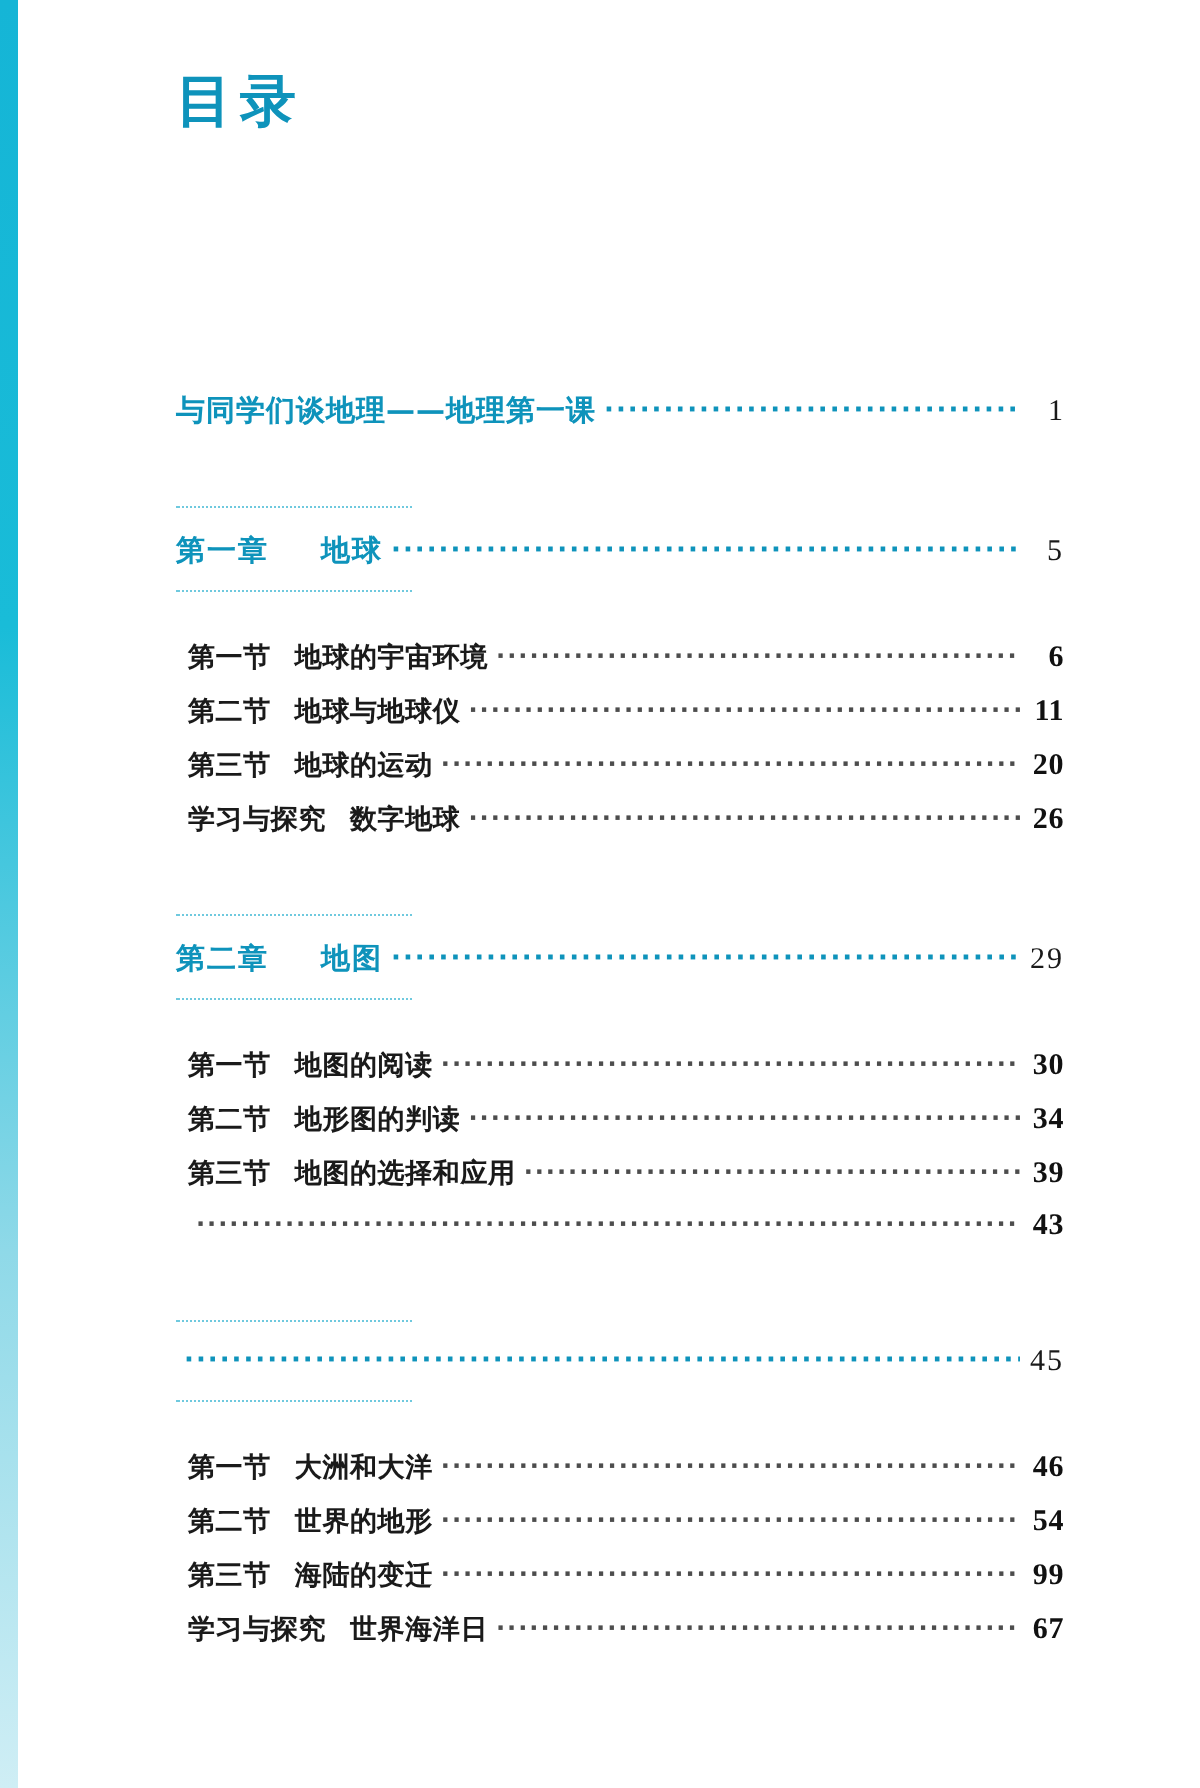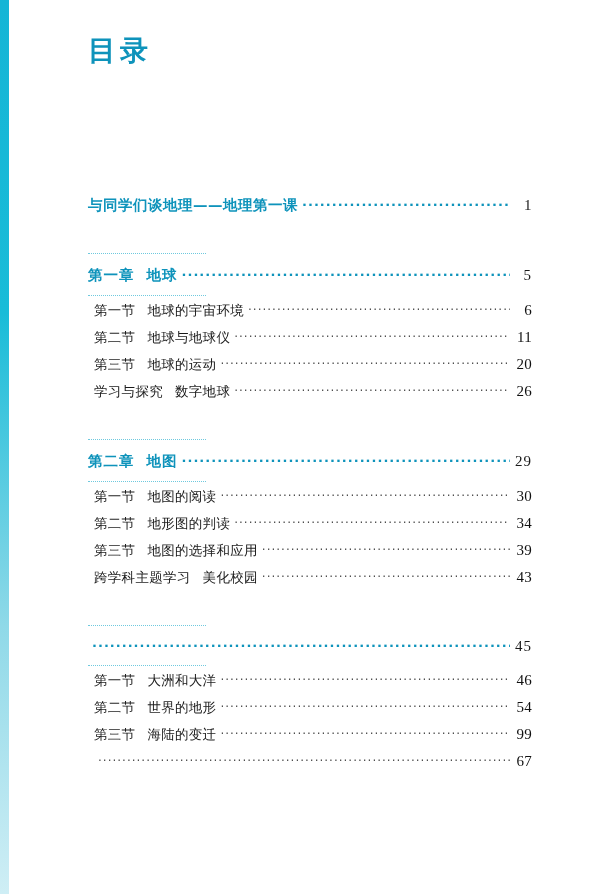--- a/index.html
+++ b/index.html
@@ -90,37 +90,38 @@
     height: 0;
   }
   .chapter {
     font-size: 14.5px;
     color: #0e93bb;
     font-weight: bold;
     font-family: "DejaVu Sans", "Liberation Sans", sans-serif;
     letter-spacing: 1px;
     margin-bottom: 6px;
   }
-  .chapter .ch-num { margin-right: 12px; }
+  .chapter .ch-num { margin-right: 26px; }
   .chapter .leader { color: #0e93bb; letter-spacing: 1px; font-size: 13px; }
   .chapter .pg {
     color: #1a1a1a;
     font-weight: normal;
     font-family: "Liberation Serif", serif;
     font-size: 15px;
   }
   .dotline-after {
     width: 118px;
     border-top: 1px dotted #6fc9de;
     margin-top: 10px;
     height: 0;
   }
   .sections {
-    margin-top: 6px;
+    margin-top: 24px;
     padding-left: 6px;
+    font-weight: bold;
   }
   .section {
     font-size: 13.5px;
     color: #1a1a1a;
     font-family: "DejaVu Sans", "Liberation Sans", sans-serif;
     margin-bottom: 9px;
     letter-spacing: 0.3px;
   }
   .section .sec-num { margin-right: 12px; }
   .section .leader { color: #4d4d4d; letter-spacing: 1px; font-size: 12px; }
@@ -204,21 +205,20 @@
           <span class="label"><span class="sec-num">第二节</span><span>地形图的判读</span></span>
           <span class="leader">···························································································································</span>
           <span class="pg">34</span>
         </div>
         <div class="row section">
           <span class="label"><span class="sec-num">第三节</span><span>地图的选择和应用</span></span>
           <span class="leader">···························································································································</span>
           <span class="pg">39</span>
         </div>
         <div class="row section">
-          <span class="label"><span class="sec-num">跨学科主题学习</span><span>美化校园</span></span>
           <span class="leader">···························································································································</span>
           <span class="pg">43</span>
         </div>
       </div>
     </div>
 
     <div class="chapter-block" style="margin-top:38px;">
       <div class="dotline"></div>
       <div class="row chapter">
         <span class="leader">···························································································································</span>
@@ -236,20 +236,21 @@
           <span class="label"><span class="sec-num">第二节</span><span>世界的地形</span></span>
           <span class="leader">···························································································································</span>
           <span class="pg">54</span>
         </div>
         <div class="row section">
           <span class="label"><span class="sec-num">第三节</span><span>海陆的变迁</span></span>
           <span class="leader">···························································································································</span>
           <span class="pg">99</span>
         </div>
         <div class="row section">
+          <span class="label"><span class="sec-num">学习与探究</span><span>世界海洋日</span></span>
           <span class="leader">···························································································································</span>
           <span class="pg">67</span>
         </div>
       </div>
     </div>
 
   </div>
 </div>
 
 </body></html>

